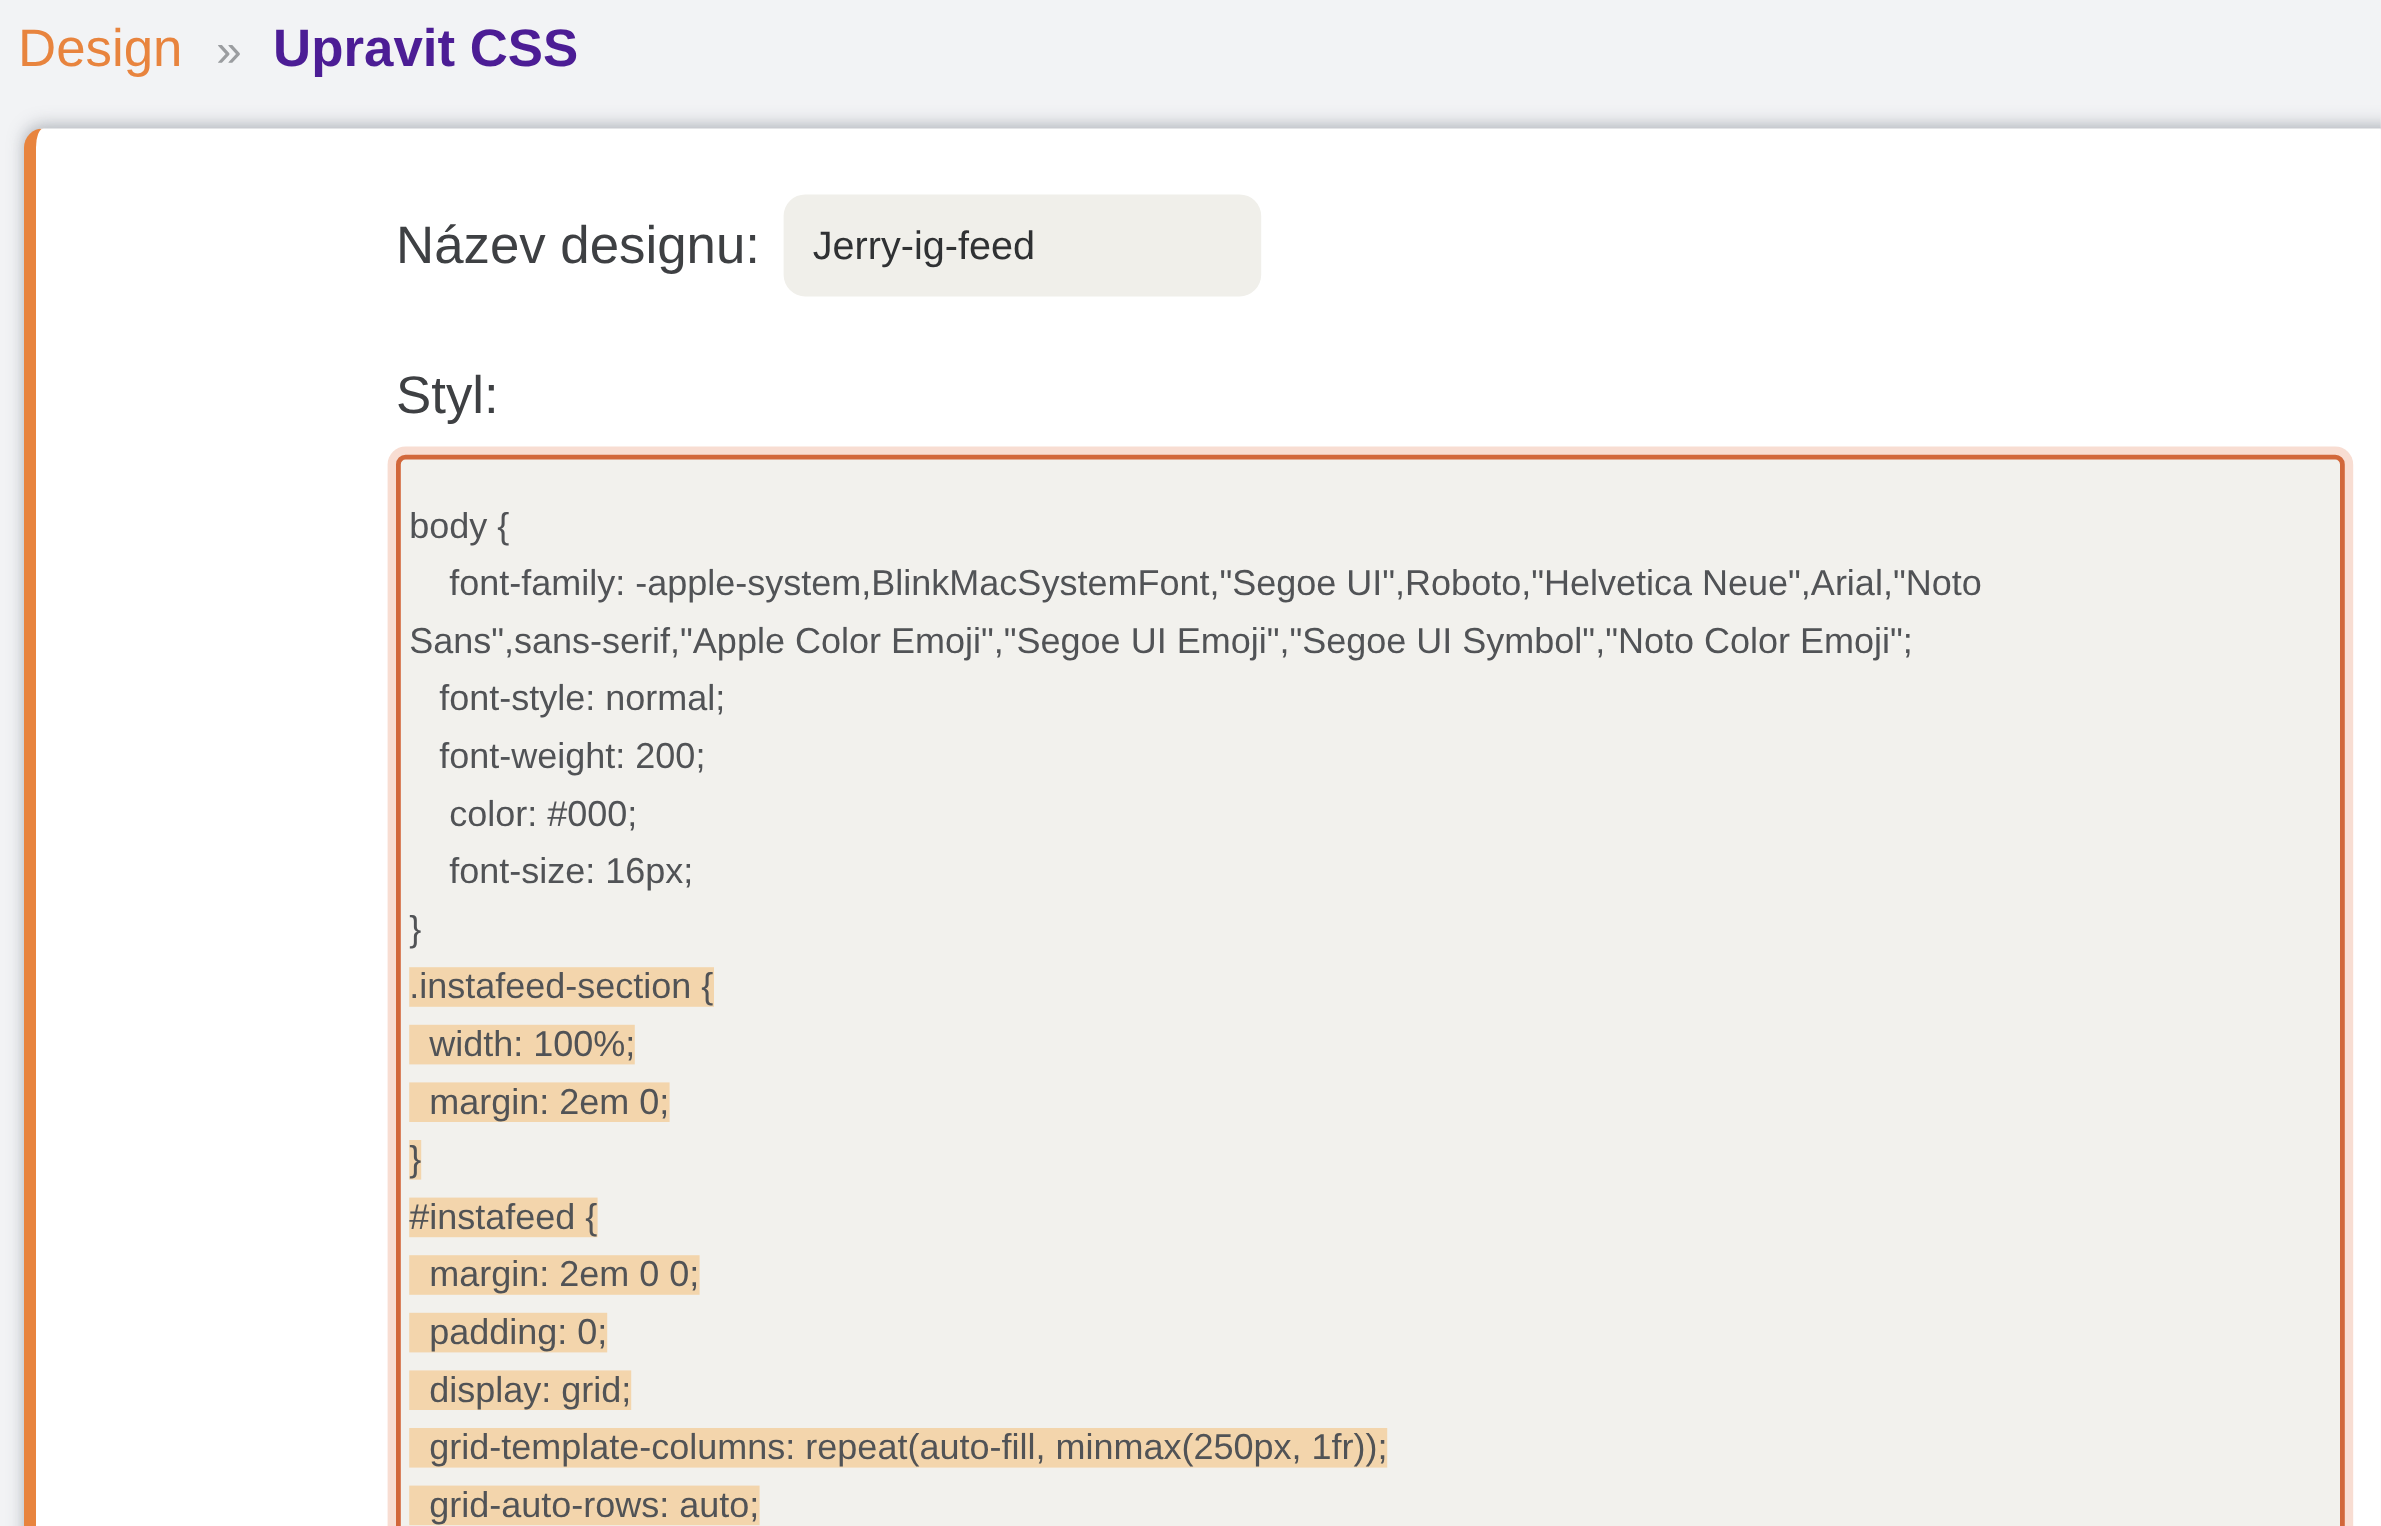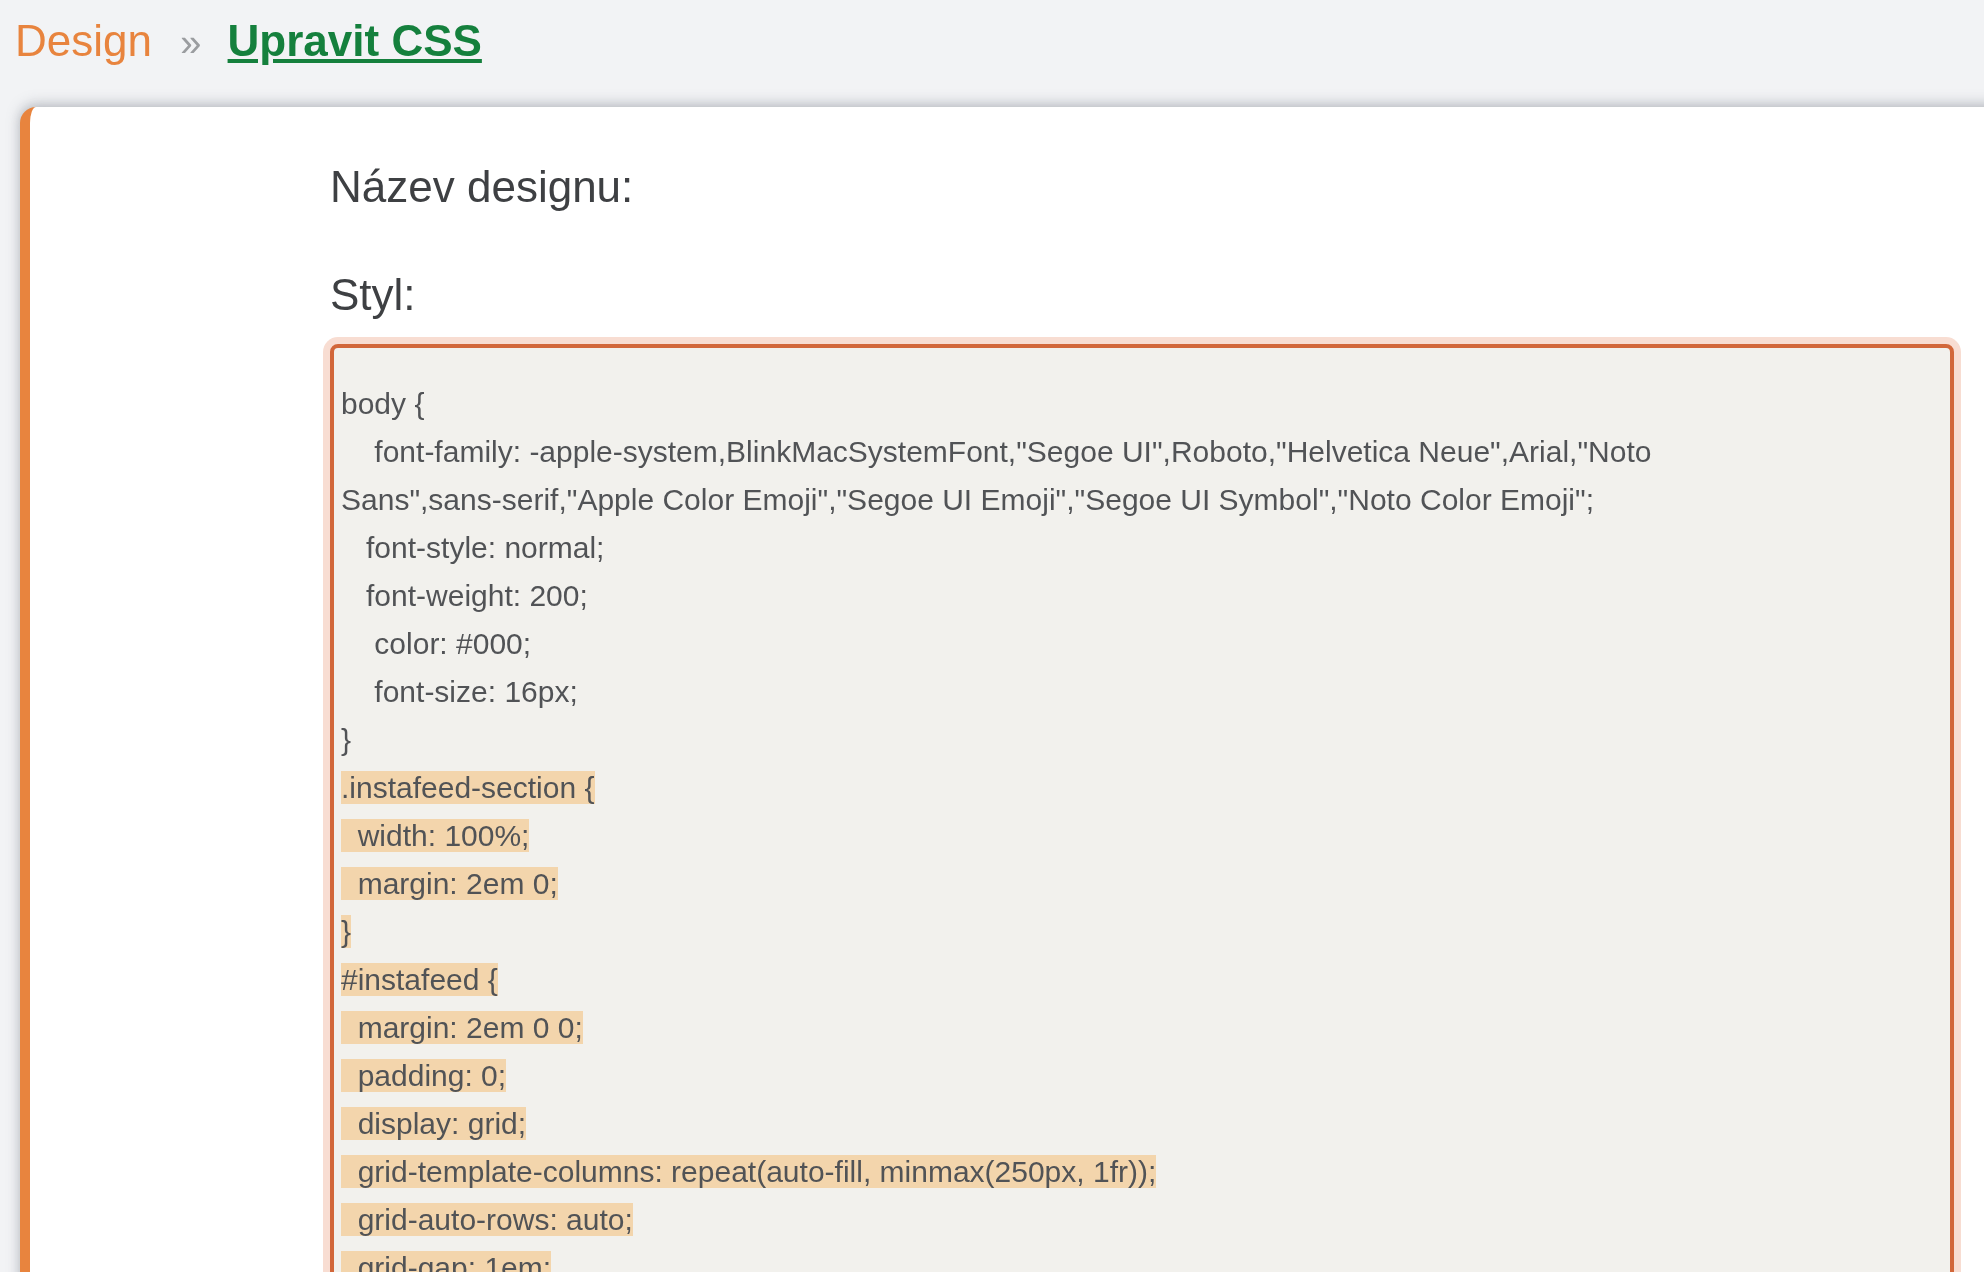--- a/index.html
+++ b/index.html
@@ -28,23 +28,22 @@
     cursor: pointer;
     font-weight: 400;
     text-align: right;
   }
   .crumb-sep {
     color: #9b9da0;
     font-size: 38px;
     margin: 0 14px 0 16px;
   }
   .crumb-current {
-    color: #15803d;
+    color: #4c1d95;
     font-weight: 600;
-    text-decoration: underline;
   }
   
   .card {
     box-sizing: border-box;
     position: relative;
     margin-left: 20px;
     width: 2010px;   
     height: 1420px;  
     background: #ffffff;
     border-left: 10px solid #e8843e;
@@ -111,20 +110,21 @@
   <div class="breadcrumb">
     <a href="#" class="crumb-link">Design</a>
     <span class="crumb-sep">»</span>
     <span class="crumb-current">Upravit CSS</span>
   </div>
 
   <div class="card">
 
     <div class="name-row">
       <label class="field-label">Název designu:</label>
+      <input type="text" class="name-input" value="Jerry-ig-feed" style="">
     </div>
 
     <div class="field-label styl-label">Styl:</div>
 
     <div class="css-editor" role="textbox" aria-multiline="true"><span class="code-plain">body {
     font-family: -apple-system,BlinkMacSystemFont,"Segoe UI",Roboto,"Helvetica Neue",Arial,"Noto
 Sans",sans-serif,"Apple Color Emoji","Segoe UI Emoji","Segoe UI Symbol","Noto Color Emoji";
    font-style: normal;
    font-weight: 200;
     color: #000;

